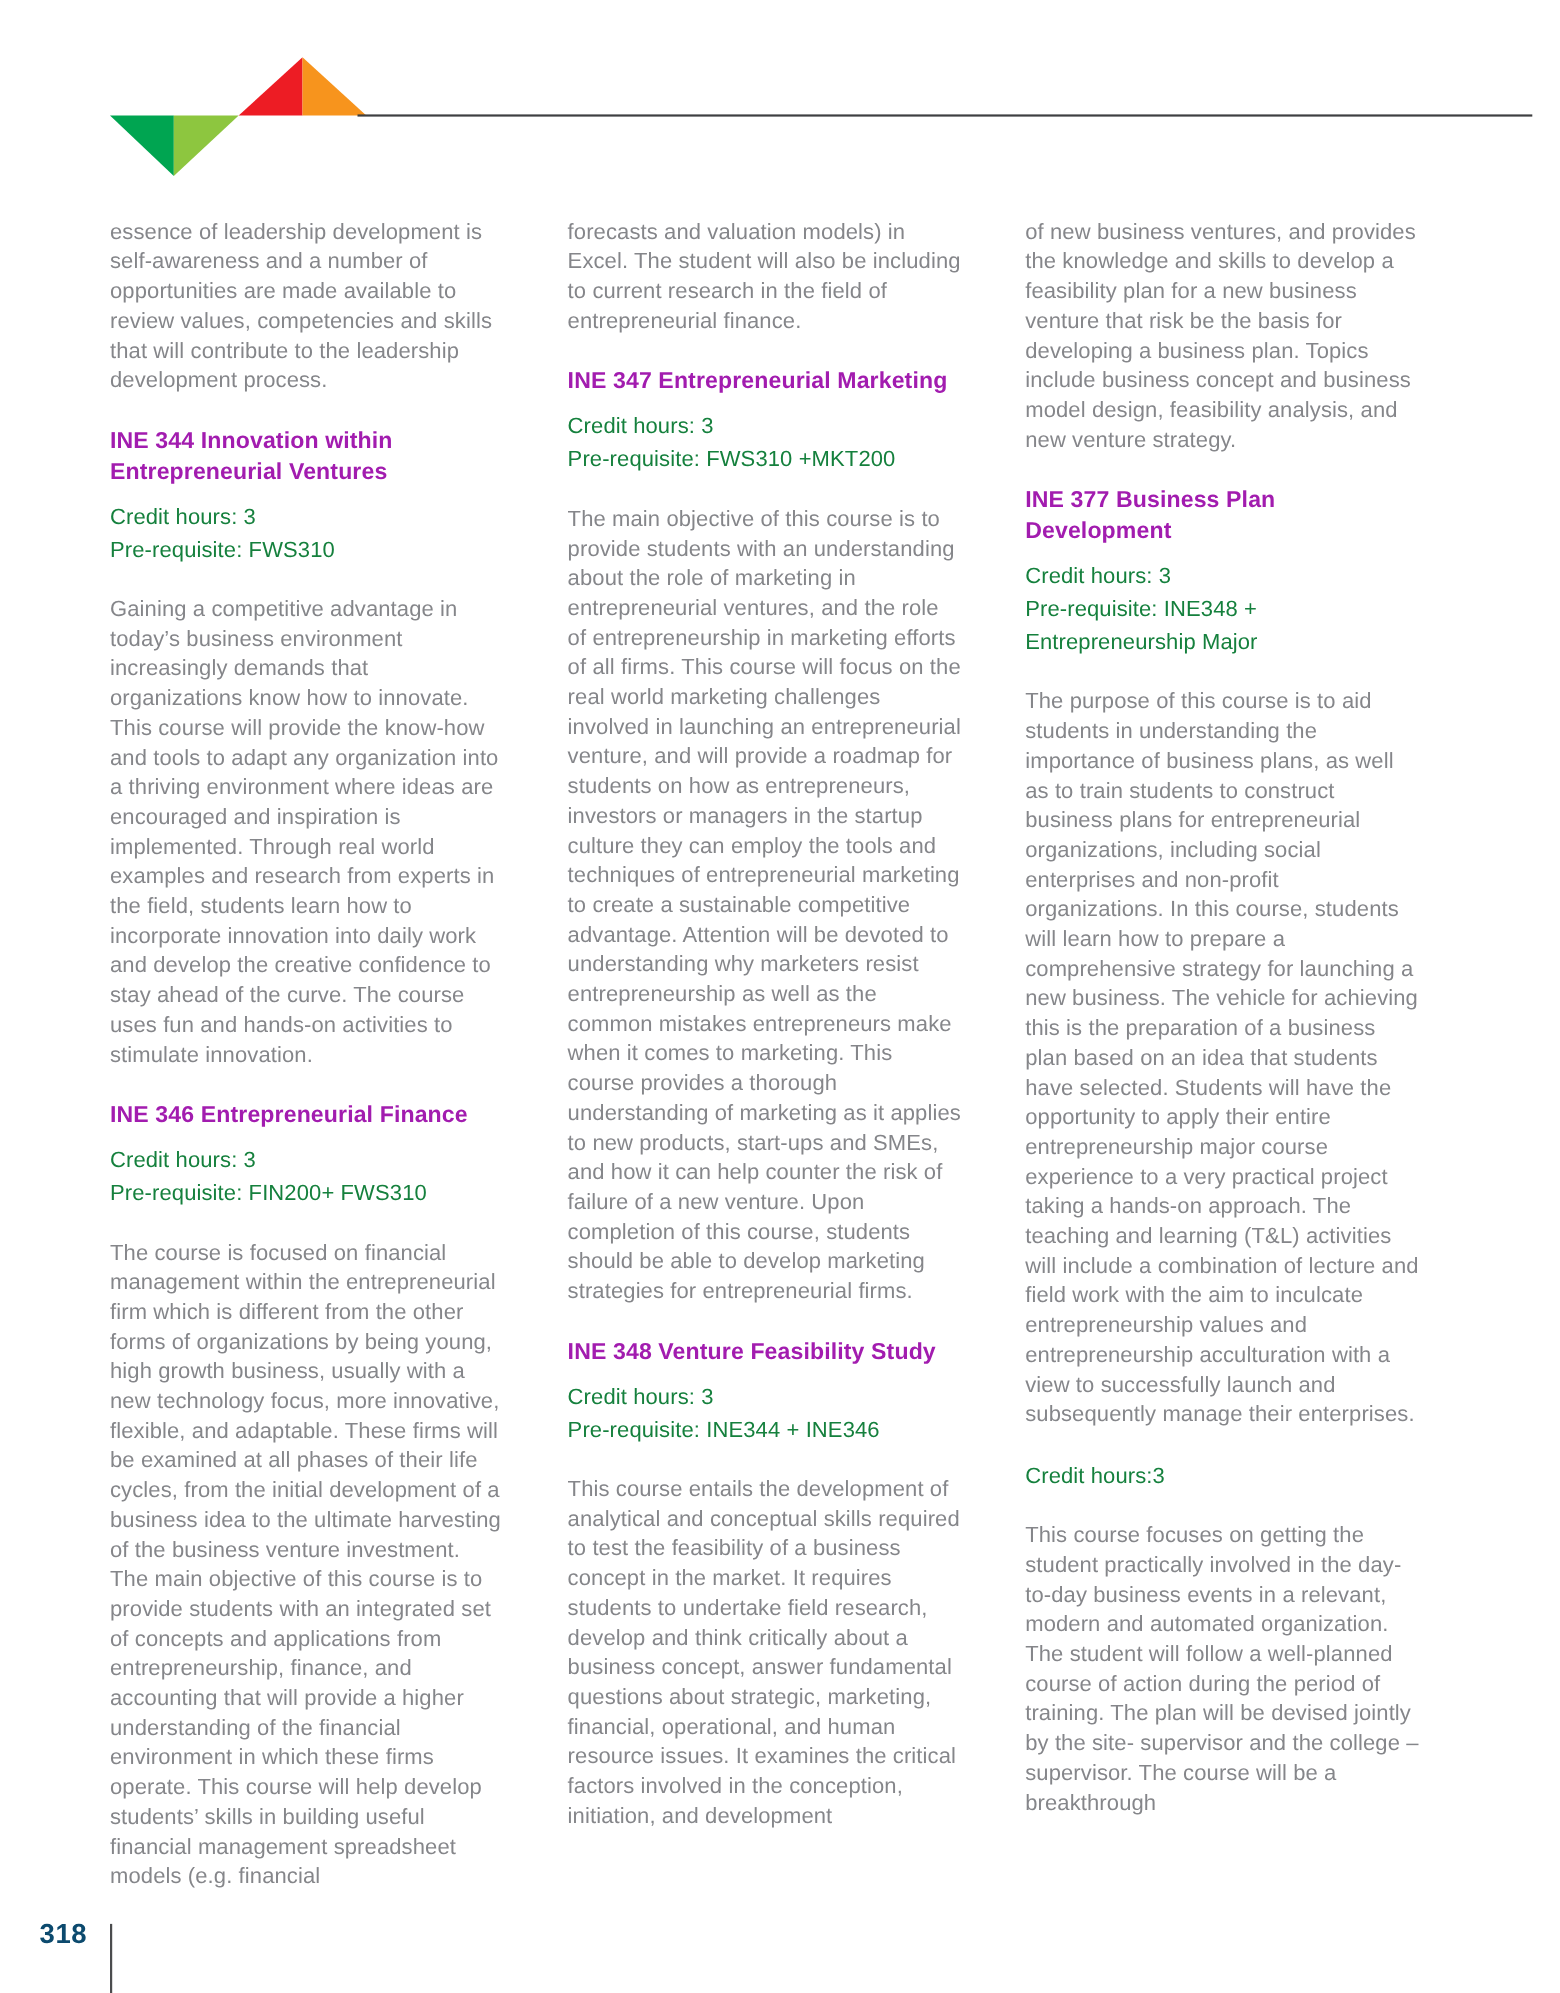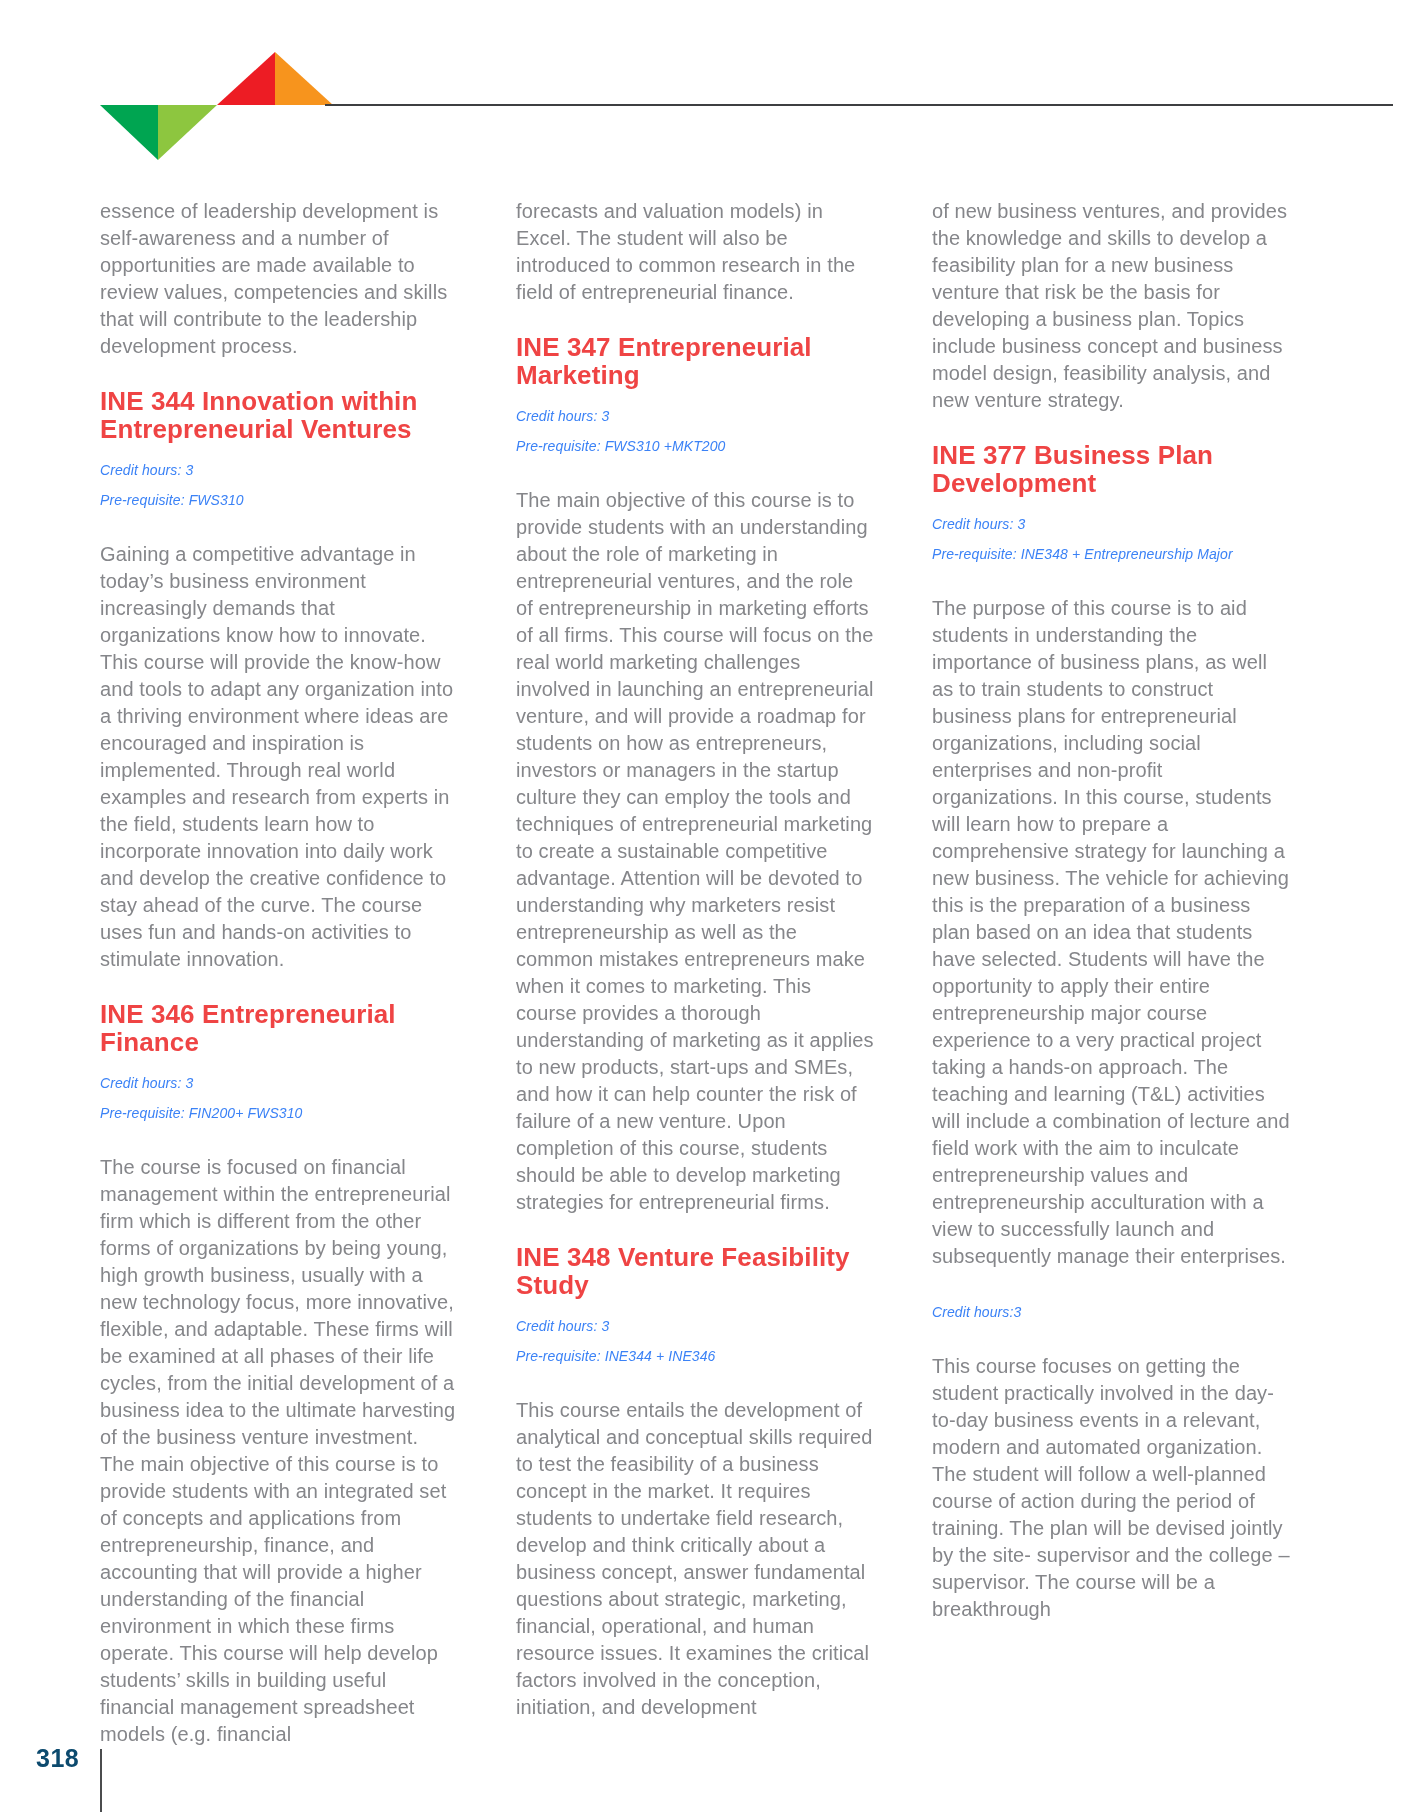--- a/index.html
+++ b/index.html
@@ -24,31 +24,30 @@
   }
   .col { flex:0 0 358px; width:358px; }
   p.course-paragraph {
     margin:0 0 27px 0;
     font-size:20px; line-height:27px;
     color:#85868a;
     letter-spacing:0.1px;
   }
   h3.course-heading {
     margin:16px 0 12px 0;
-    font-size:26px; line-height:28px;
+    font-size:21px; line-height:28px;
     font-weight:bold;
-    color:#ef4444;
+    color:#a21caf;
     white-space:pre-line;
     letter-spacing:0.1px;
   }
   .course-meta { margin:0 0 26px 0; }
   .meta-line {
-    font-style:italic;
-    font-size:14px; line-height:30px;
-    color:#3b82f6;
+    font-size:20px; line-height:30px;
+    color:#15803d;
     letter-spacing:0.1px;
   }
   .page-num {
     position:absolute; left:36px; top:1744px;
     font-size:25px; font-weight:bold; color:#0c4a6e;
     letter-spacing:0.5px;
   }
   .footer-rule {
     position:absolute; left:100px; top:1749px;
     width:2px; height:63px; background:#4b4c4e;
@@ -79,21 +78,21 @@
         </div>
         <p class="course-paragraph">Gaining a competitive advantage in today’s business environment increasingly demands that organizations know how to innovate. This course will provide the know-how and tools to adapt any organization into a thriving environment where ideas are encouraged and inspiration is implemented. Through real world examples and research from experts in the field, students learn how to incorporate innovation into daily work and develop the creative confidence to stay ahead of the curve. The course uses fun and hands-on activities to stimulate innovation.</p>
         <h3 class="course-heading">INE 346 Entrepreneurial Finance</h3>
         <div class="course-meta">
           <div class="meta-line">Credit hours: 3</div>
           <div class="meta-line">Pre-requisite: FIN200+ FWS310</div>
         </div>
         <p class="course-paragraph">The course is focused on financial management within the entrepreneurial firm which is different from the other forms of organizations by being young, high growth business, usually with a new technology focus, more innovative, flexible, and adaptable. These firms will be examined at all phases of their life cycles, from the initial development of a business idea to the ultimate harvesting of the business venture investment. The main objective of this course is to provide students with an integrated set of concepts and applications from entrepreneurship, finance, and accounting that will provide a higher understanding of the financial environment in which these firms operate. This course will help develop students’ skills in building useful financial management spreadsheet models (e.g. financial</p>
       </div>
     <div class="col">
-        <p class="course-paragraph">forecasts and valuation models) in Excel. The student will also be introduced to common research in the field of entrepreneurial finance.</p>
+        <p class="course-paragraph">forecasts and valuation models) in Excel. The student will also be including to current research in the field of entrepreneurial finance.</p>
         <h3 class="course-heading">INE 347 Entrepreneurial Marketing</h3>
         <div class="course-meta">
           <div class="meta-line">Credit hours: 3</div>
           <div class="meta-line">Pre-requisite: FWS310 +MKT200</div>
         </div>
         <p class="course-paragraph">The main objective of this course is to provide students with an understanding about the role of marketing in entrepreneurial ventures, and the role of entrepreneurship in marketing efforts of all firms. This course will focus on the real world marketing challenges involved in launching an entrepreneurial venture, and will provide a roadmap for students on how as entrepreneurs, investors or managers in the startup culture they can employ the tools and techniques of entrepreneurial marketing to create a sustainable competitive advantage. Attention will be devoted to understanding why marketers resist entrepreneurship as well as the common mistakes entrepreneurs make when it comes to marketing. This course provides a thorough understanding of marketing as it applies to new products, start-ups and SMEs, and how it can help counter the risk of failure of a new venture. Upon completion of this course, students should be able to develop marketing strategies for entrepreneurial firms.</p>
         <h3 class="course-heading">INE 348 Venture Feasibility Study</h3>
         <div class="course-meta">
           <div class="meta-line">Credit hours: 3</div>
           <div class="meta-line">Pre-requisite: INE344 + INE346</div>

